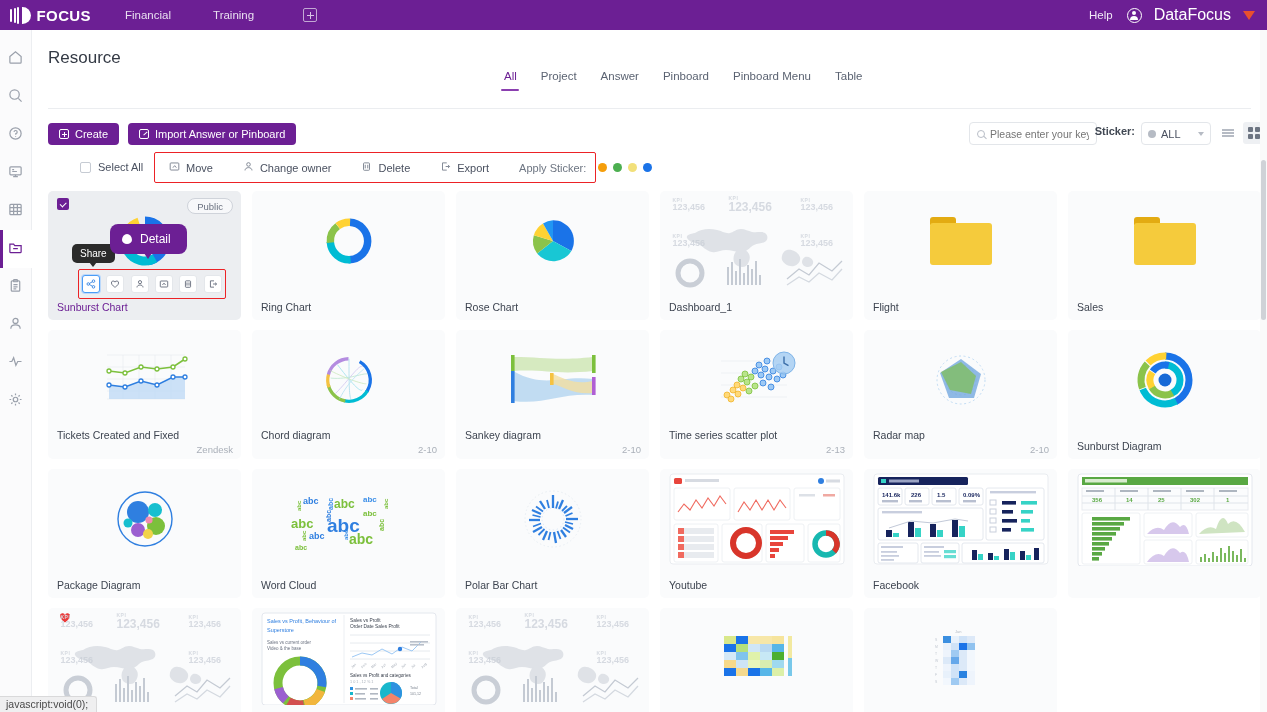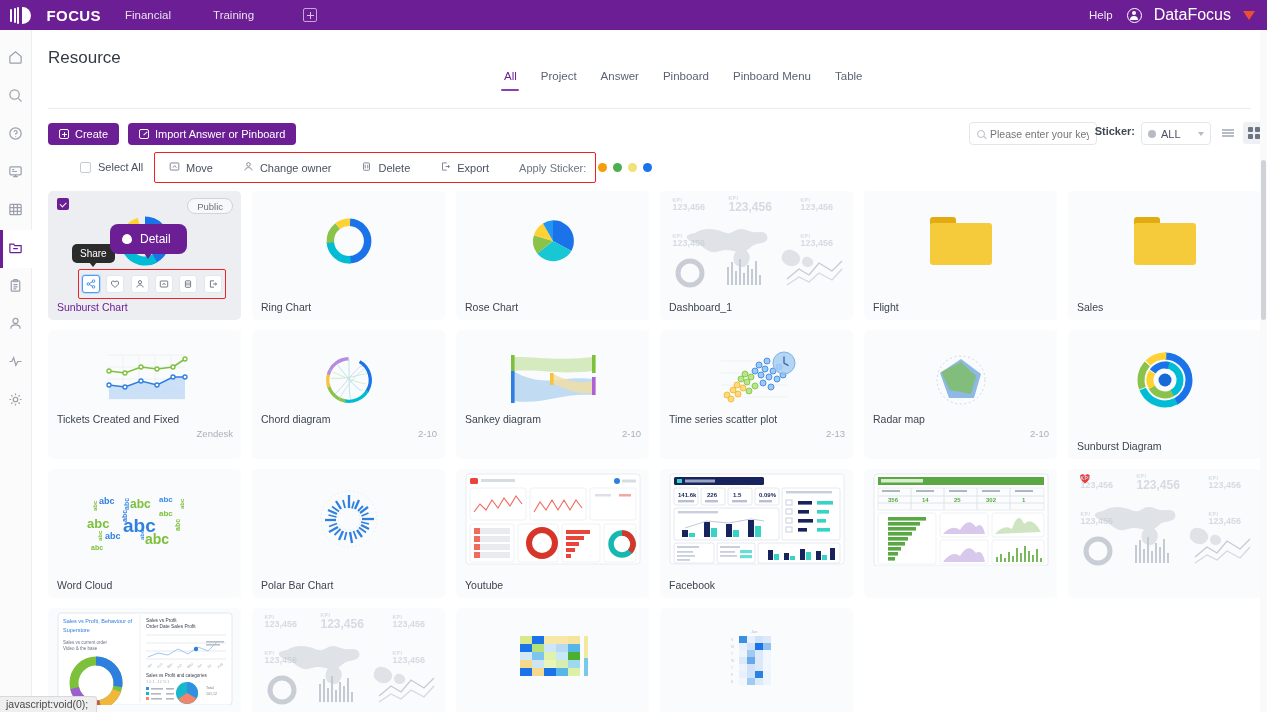--- a/index.html
+++ b/index.html
@@ -11,21 +11,21 @@
     color:#333;
     position:relative;
   }
 
   
   .topbar{
     position:absolute; top:0; left:0; width:1267px; height:30px;
     background:#6c1f94;
     display:flex; align-items:center;
   }
-  .logo-wrap{ display:flex; align-items:center; gap:16px; padding-left:10px; width:100px;}
+  .logo-wrap{ display:flex; align-items:center; gap:6px; padding-left:10px; width:100px;}
   .logo-mark{ display:flex; align-items:center; gap:1.5px;}
   .logo-mark i{ display:block; width:2px; background:#fff; border-radius:1px;}
   .logo-mark i:nth-child(1){height:13px;}
   .logo-mark i:nth-child(2){height:15px;}
   .logo-mark i:nth-child(3){height:17px;}
   .logo-half{ width:9px;height:17px;background:#fff;border-radius:0 9px 9px 0;margin-left:1px;}
   .logo-text{ color:#fff; font-size:15px; font-weight:bold; letter-spacing:.4px;}
   .topnav{ display:flex; align-items:center; gap:0; margin-left:4px;}
   .topnav a{
     color:#e9dff0; text-decoration:none; font-size:11.5px;
@@ -164,21 +164,21 @@
   .card{
     width:193px; height:129px; background:#fafbfc; border-radius:5px;
     position:relative; overflow:hidden; cursor:pointer;
   }
   .card.selected{ background:#eceef1;}
   .thumb{ position:absolute; left:0; top:0; width:193px; height:99px; display:flex; align-items:center; justify-content:center;}
   .card-foot{ position:absolute; left:9px; bottom:7px; right:8px;}
   .card-name{ font-size:10.5px; color:#3d4450; white-space:nowrap; overflow:hidden; text-overflow:ellipsis;}
   .card.selected .card-name{ color:#6c1f94;}
   .card-sub{ font-size:9.5px; color:#aab0b9; margin-top:3px;text-align:right;}
-  .card-foot.two{ bottom:20px; }
+  .card-foot.two{ bottom:4px; }
   .badge-public{
     position:absolute; right:8px; top:7px; border:1px solid #cfd3da; color:#6b7280;
     border-radius:9px; font-size:9.5px; padding:1.5px 9px; background:#f7f8fa;
   }
   .check{
     position:absolute; left:9px; top:7px; width:12px;height:12px;border-radius:2px;
     background:#6c1f94; display:flex; align-items:center; justify-content:center;
   }
   .check:after{
     content:""; width:5px;height:2.5px;border-left:1.4px solid #fff;border-bottom:1.4px solid #fff;
@@ -734,20 +734,37 @@
           <circle cx="31" cy="31" r="15" fill="none" stroke="#ffd233" stroke-width="7" stroke-dasharray="16 79" transform="rotate(150 31 31)"></circle>
           <circle cx="31" cy="31" r="15" fill="none" stroke="#1a73e8" stroke-width="7" stroke-dasharray="18 77" transform="rotate(215 31 31)"></circle>
           <circle cx="31" cy="31" r="6.5" fill="#1769d6"></circle>
         </svg>
       </div>
       <div class="card-foot">
         <div class="card-name">Sunburst Diagram</div>
       </div>
     </div>
 
+    <div class="card">
+      <div class="thumb">
+        <svg width="62" height="62" viewBox="0 0 62 62">
+          <circle cx="31" cy="31" r="27" fill="none" stroke="#2f7fe0" stroke-width="1.4"></circle>
+          <circle cx="24" cy="24" r="11" fill="#2f7fe0"></circle>
+          <circle cx="41" cy="22" r="7" fill="#17bfcf"></circle>
+          <circle cx="42" cy="38" r="9" fill="#7cc03c"></circle>
+          <circle cx="24" cy="42" r="7" fill="#9b5fd0"></circle>
+          <circle cx="34" cy="46" r="5" fill="#f2d34a"></circle>
+          <circle cx="14" cy="35" r="4.5" fill="#17bfcf"></circle>
+          <circle cx="35" cy="32" r="3.6" fill="#f28ab0"></circle>
+        </svg>
+      </div>
+      <div class="card-foot">
+        <div class="card-name">Package Diagram</div>
+      </div>
+    </div>
 
     <div class="card">
       <div class="thumb">
         <svg width="120" height="66" viewBox="0 0 120 66">
           <g font-family="Liberation Sans, sans-serif" font-weight="bold">
             <text x="3" y="20" font-size="6" fill="#7cc03c" transform="rotate(-90 10 18)">abc</text>
             <text x="14" y="18" font-size="9" fill="#2f7fe0">abc</text>
             <text x="36" y="24" font-size="7" fill="#3d8fe8" transform="rotate(-90 40 20)">abc</text>
             <text x="45" y="22" font-size="12" fill="#7cc03c">abc</text>
             <text x="74" y="16" font-size="8" fill="#3d8fe8">abc</text>

